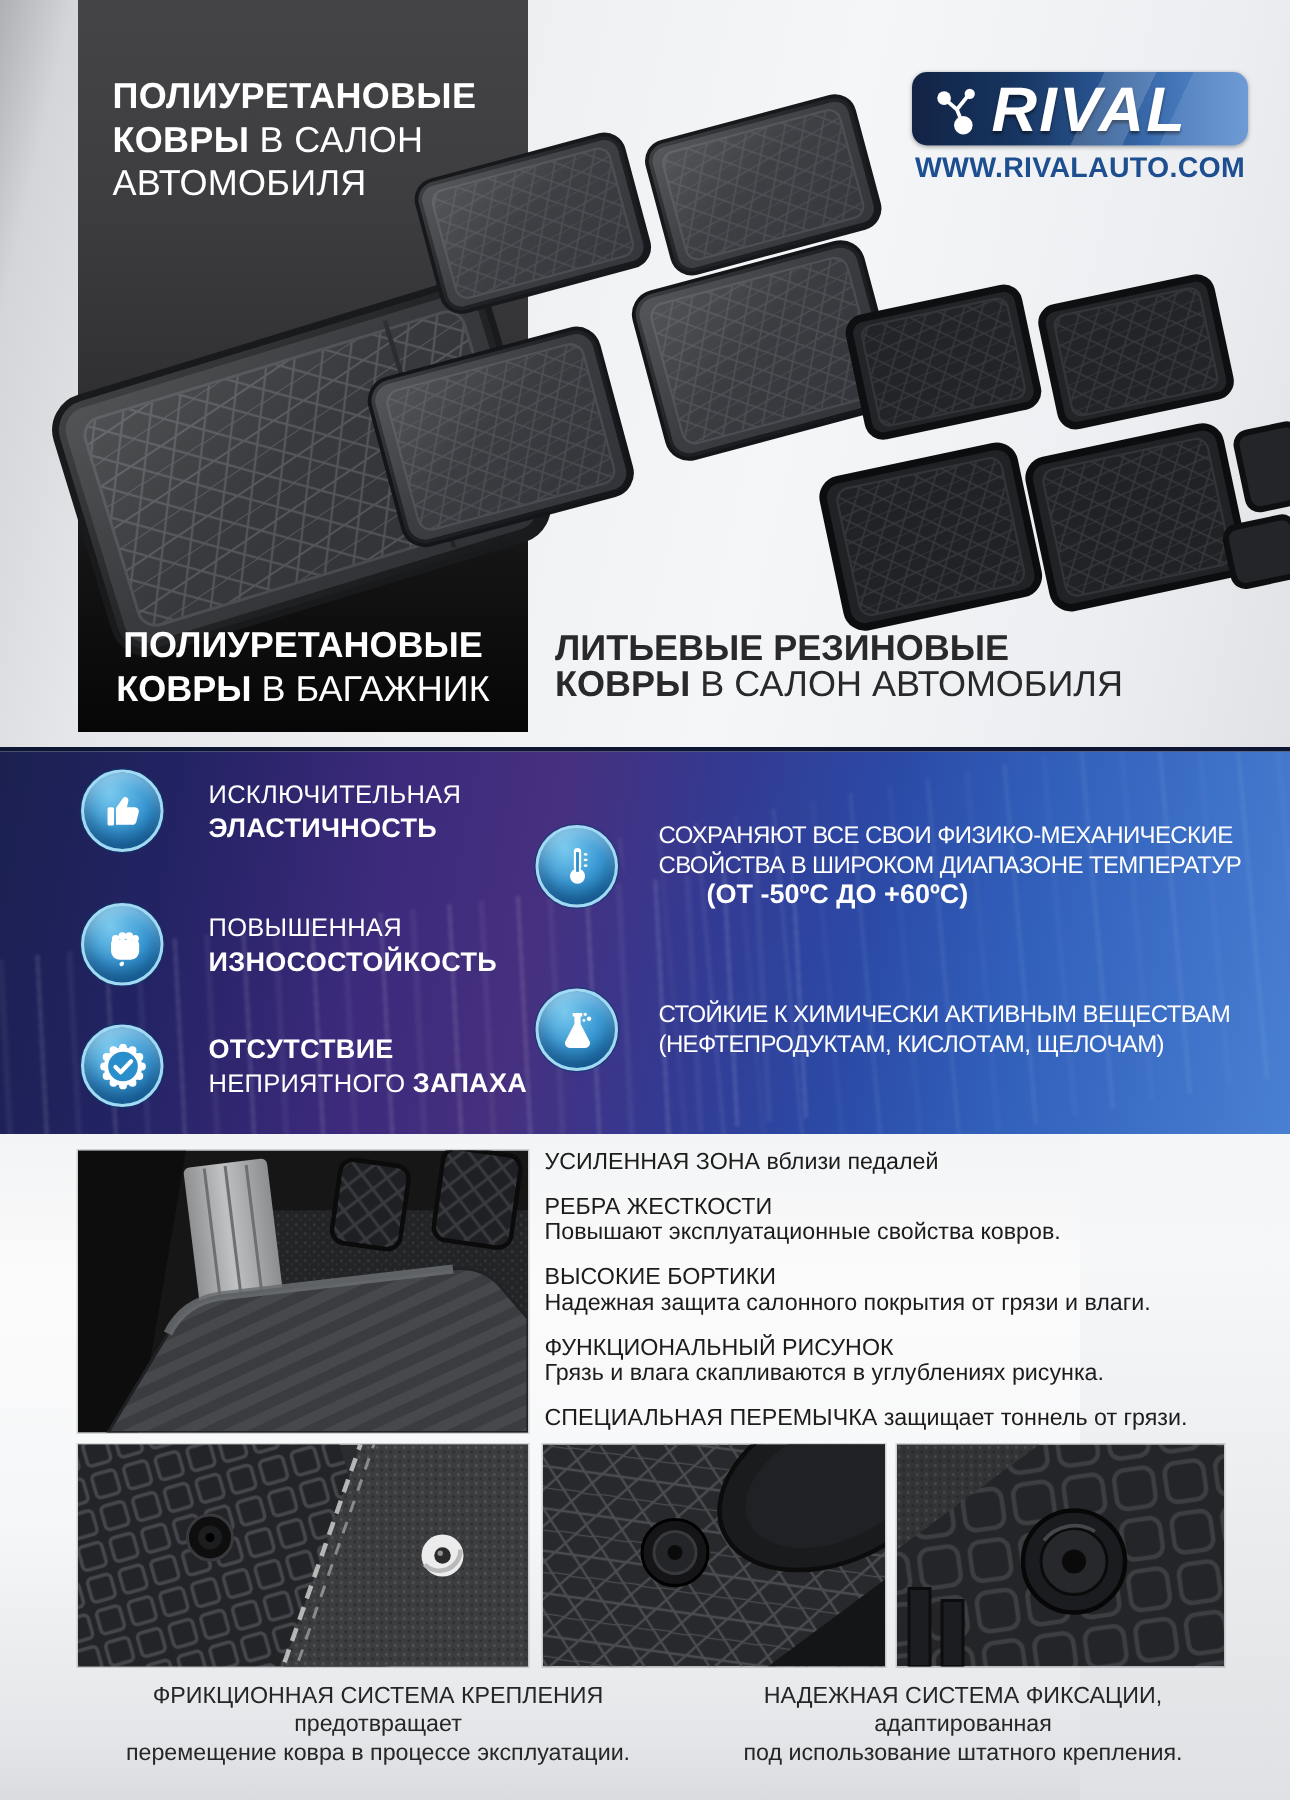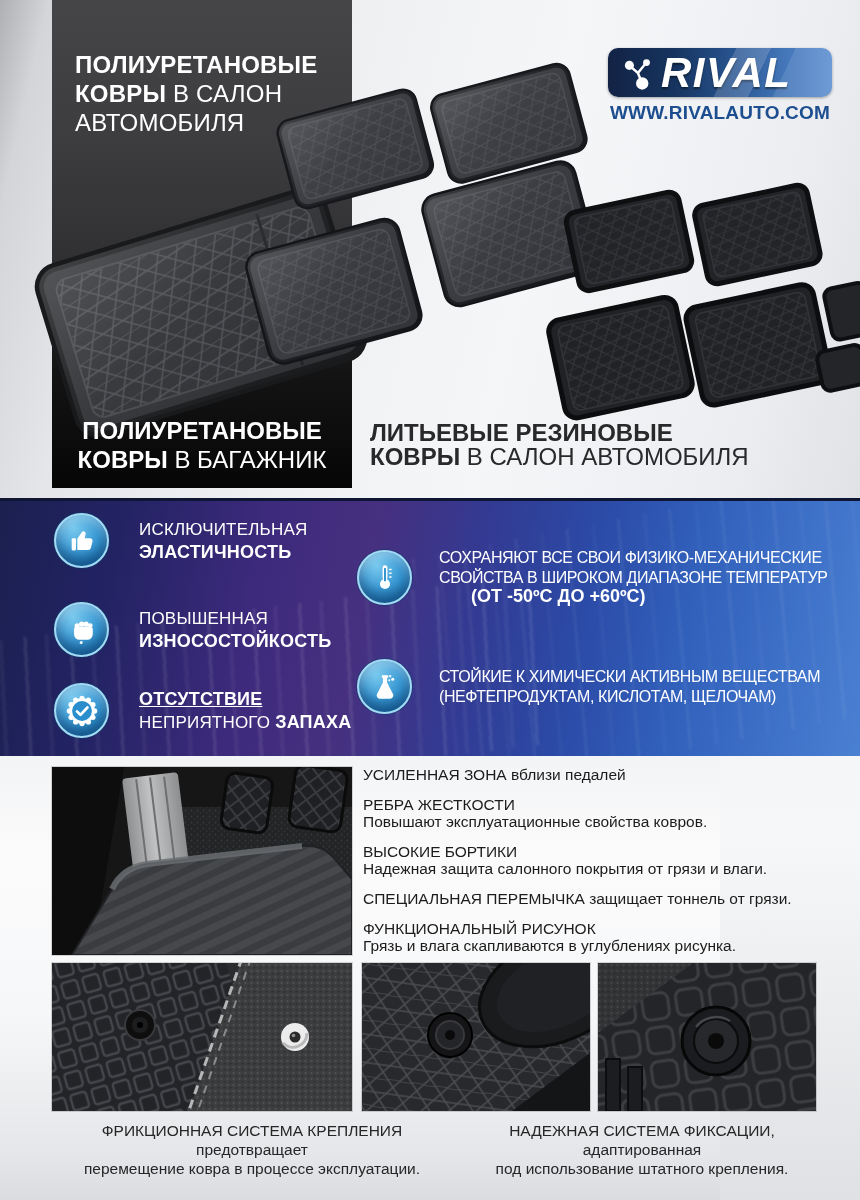--- a/index.html
+++ b/index.html
@@ -38,21 +38,21 @@
         transform:rotate(-11deg);
         background:repeating-linear-gradient(96deg,rgba(255,255,255,.12) 0 3px,rgba(255,255,255,0) 3px 26px,rgba(255,255,255,.06) 26px 30px,rgba(255,255,255,0) 30px 52px);}
   .f-item{position:absolute;display:flex;align-items:center;gap:12px;}
   .f-circle{flex:0 0 auto;width:55px;height:55px;border-radius:50%;display:flex;align-items:center;justify-content:center;
         background:radial-gradient(circle at 34% 26%,#79c9ee 0%,#3d9cd6 48%,#1170ae 100%);
         border:2px solid #a3daf3;box-sizing:border-box;
         box-shadow:0 0 0 1px rgba(10,60,110,.55),inset 0 -8px 12px rgba(3,40,86,.5),inset 0 5px 7px rgba(255,255,255,.3);}
   .f-text-l{margin-left:18px;}
   .f-text-r{margin-left:15px;}
   .f-top{font-size:17px;line-height:23px;letter-spacing:.2px;}
-  .f-top.bold{font-weight:bold;font-size:18px;text-decoration:underline;}
+  .f-top.bold{font-weight:bold;font-size:18px;}
   .f-bottom{font-size:18px;line-height:23px;font-weight:bold;letter-spacing:.2px;}
   .f-bottom .reg{font-weight:normal;font-size:17px;}
   .f-line{font-size:16px;line-height:19.5px;letter-spacing:-.4px;white-space:nowrap;}
   .f-line.bold{font-weight:bold;font-size:18px;letter-spacing:0;margin-left:32px;}
   
   .details{position:absolute;left:0;top:756px;width:720px;height:444px;
         background:linear-gradient(180deg,#f3f4f5 0%,#fbfbfc 22%,#f6f7f8 58%,#e4e6e9 90%,#dadcdf 100%);}
   .photo{position:absolute;box-shadow:0 0 0 1px rgba(0,0,0,.15);}
   .photo-pedal{left:52px;top:11px;}
   .details-list{position:absolute;left:363px;top:10px;width:460px;color:#1c1c1c;
@@ -341,26 +341,26 @@
       </div>
       <div class="detail-item">
         <div>РЕБРА ЖЕСТКОСТИ</div>
         <div>Повышают эксплуатационные свойства ковров.</div>
       </div>
       <div class="detail-item">
         <div>ВЫСОКИЕ БОРТИКИ</div>
         <div>Надежная защита салонного покрытия от грязи и влаги.</div>
       </div>
       <div class="detail-item">
+        <div>ФУНКЦИОНАЛЬНЫЙ РИСУНОК</div>
+        <div>Грязь и влага скапливаются в углублениях рисунка.</div>
+      </div>
+      <div class="detail-item">
         <div>СПЕЦИАЛЬНАЯ ПЕРЕМЫЧКА защищает тоннель от грязи.</div>
         <div></div>
-      </div>
-      <div class="detail-item">
-        <div>ФУНКЦИОНАЛЬНЫЙ РИСУНОК</div>
-        <div>Грязь и влага скапливаются в углублениях рисунка.</div>
       </div>
     </div>
 
     <svg class="photo photo1" width="300" height="148" viewBox="0 0 300 148">
       <defs>
         <pattern id="grid1" width="22" height="22" patternUnits="userSpaceOnUse">
           <rect width="22" height="22" fill="#232427"></rect>
           <rect x="3" y="3" width="16" height="16" rx="3" fill="none" stroke="#44464b" stroke-width="2.4"></rect>
         </pattern>
         <pattern id="carp2" width="6" height="6" patternUnits="userSpaceOnUse">

